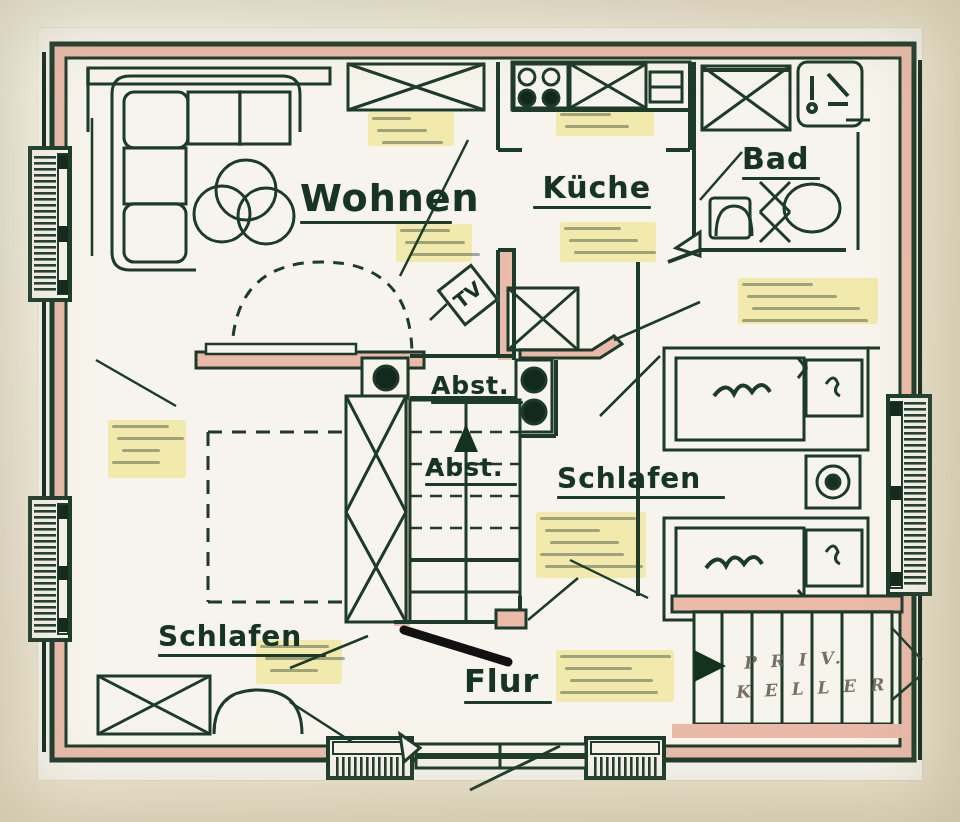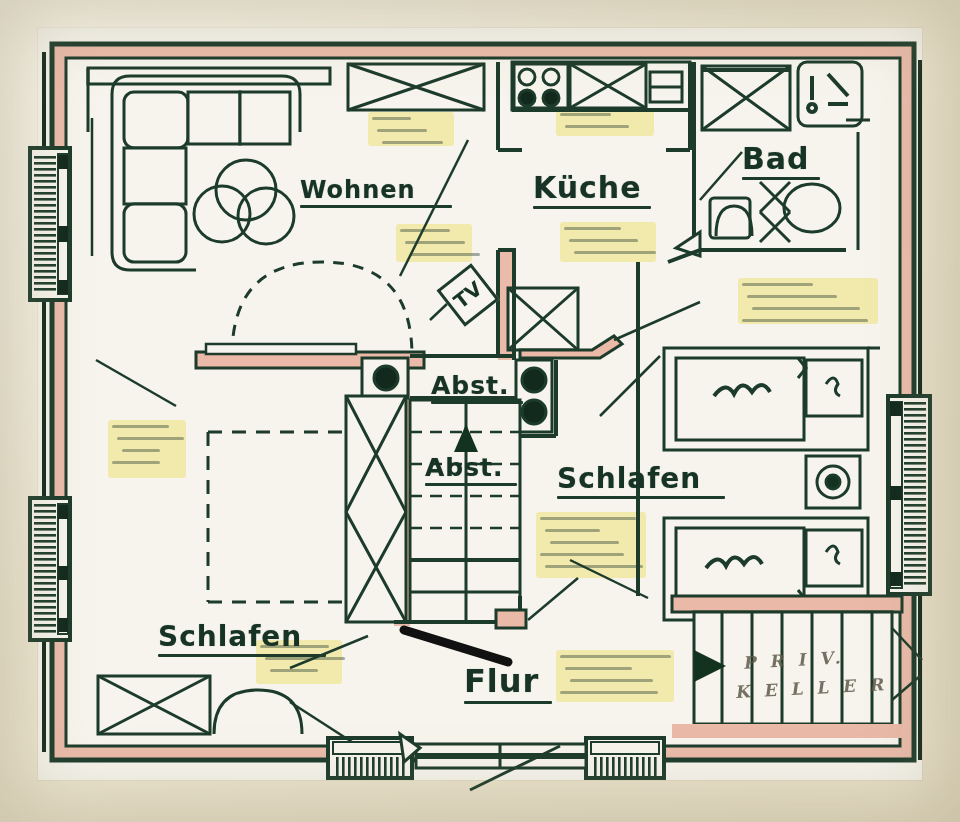--- a/index.html
+++ b/index.html
@@ -377,22 +377,22 @@
       <path d="M214 734 q0 -44 44 -44 q44 0 44 44" stroke-width="3"></path>
 
       <path d="M290 668 L368 636" stroke-width="2.5"></path>
       <path d="M290 702 L352 742" stroke-width="2.5"></path>
     </g>
 
     <line id="marker" stroke="#111111" stroke-width="9" stroke-linecap="round" x1="404" y1="630" x2="508" y2="662"></line>
   </svg>
 
   <div id="label-layer">
-      <div class="lbl" style="left: 300px; top: 176px; font-size: 24px;"><span>Wohnen</span><span class="ul" style="width: 152px;"></span></div>
-      <div class="lbl" style="left: 533px; top: 170px; font-size: 30px;"><span>Küche</span><span class="ul" style="width: 118px;"></span></div>
+      <div class="lbl" style="left: 300px; top: 176px; font-size: 38px;"><span>Wohnen</span><span class="ul" style="width: 152px;"></span></div>
+      <div class="lbl" style="left: 533px; top: 170px; font-size: 30px; text-align: right;"><span>Küche</span><span class="ul" style="width: 118px;"></span></div>
       <div class="lbl" style="left: 742px; top: 141px; font-size: 30px;"><span>Bad</span><span class="ul" style="width: 78px;"></span></div>
       <div class="lbl" style="left: 431px; top: 371px; font-size: 25px;"><span>Abst.</span><span class="ul" style="width: 92px;"></span></div>
       <div class="lbl" style="left: 425px; top: 453px; font-size: 25px;"><span>Abst.</span><span class="ul" style="width: 92px;"></span></div>
       <div class="lbl" style="left: 557px; top: 462px; font-size: 28px;"><span>Schlafen</span><span class="ul" style="width: 168px;"></span></div>
       <div class="lbl" style="left: 158px; top: 620px; font-size: 28px;"><span>Schlafen</span><span class="ul" style="width: 168px;"></span></div>
       <div class="lbl" style="left: 464px; top: 662px; font-size: 32px;"><span>Flur</span><span class="ul" style="width: 88px;"></span></div>
       <div class="tvbox" style="left: 446px; top: 272px; width: 38px; height: 40px; font-size: 20px; transform: rotate(-38deg);">TV</div>
       <div class="hand" style="left: 744px; top: 650px; font-size: 17px;">P R I V.</div>
       <div class="hand" style="left: 736px; top: 678px; font-size: 17px;">K E L L E R</div>
     </div>

